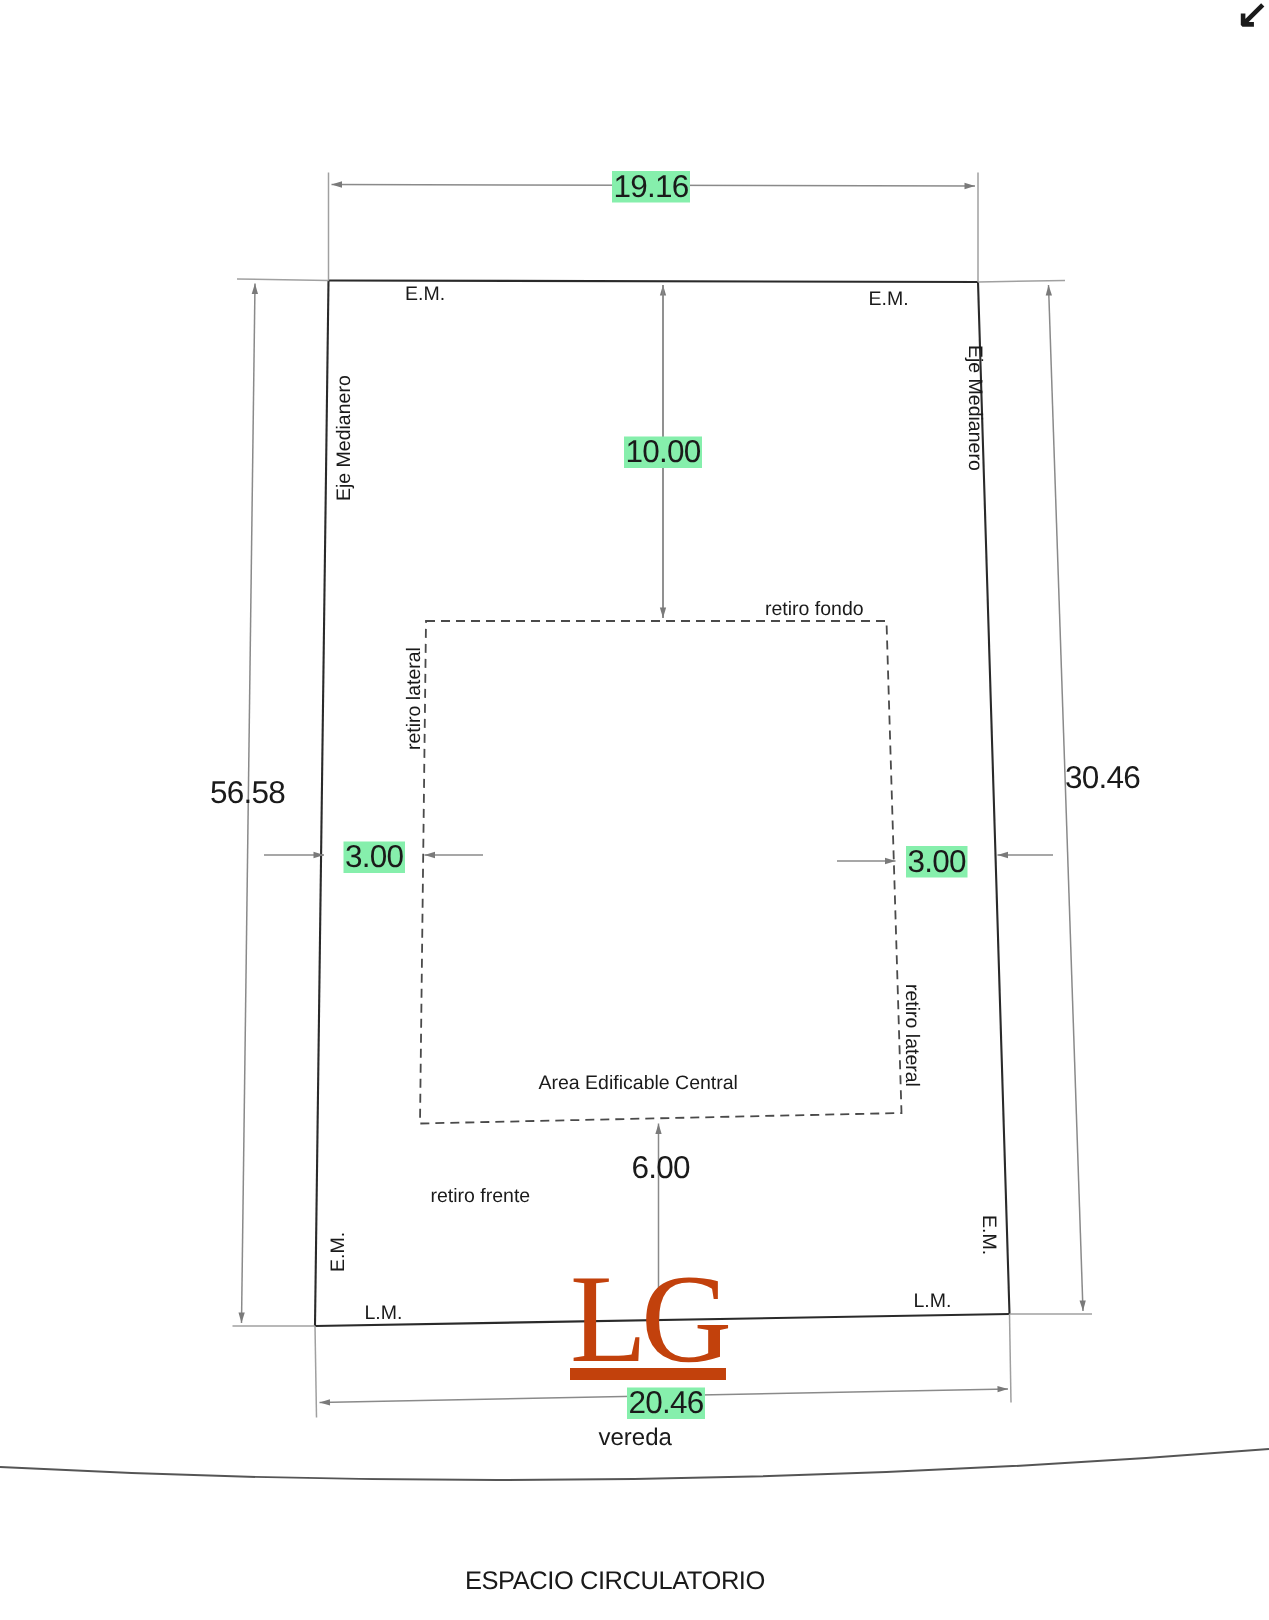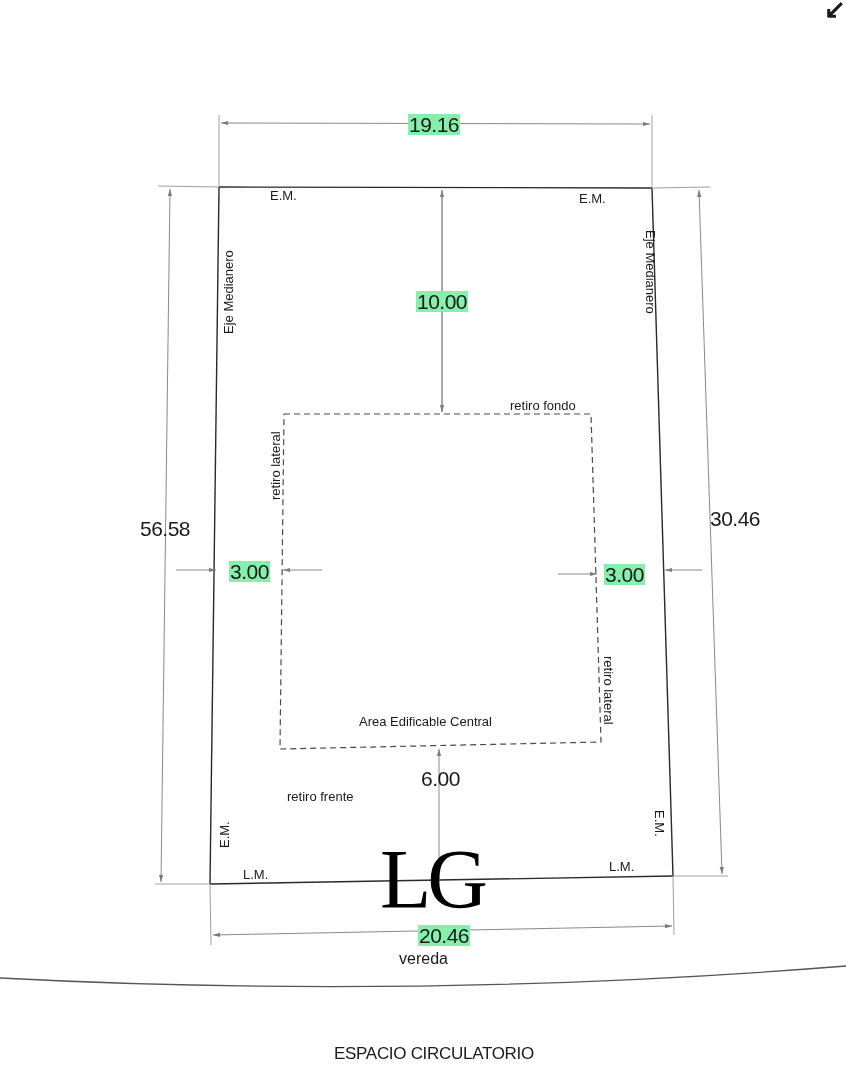--- a/index.html
+++ b/index.html
@@ -5,22 +5,22 @@
     html, body { margin: 0; padding: 0; background: #ffffff; }
     body { width: 846px; height: 1080px; position: relative; overflow: hidden;
            font-family: "Liberation Sans", sans-serif; color: #1a1a1a; }
     svg { position: absolute; left: 0; top: 0; }
     .lbl { position: absolute; white-space: nowrap; font-family: "Liberation Sans", sans-serif; color: #1a1a1a; line-height: 1; }
     .dim { font-size: 21px; letter-spacing: -0.5px; background: #86efac; padding: 0 1px; }
     .small { font-size: 13px; }
     .note { font-size: 13px; }
     .vert-up { transform-origin: left top; transform: rotate(-90deg); }
     .vert-down { transform-origin: left top; transform: rotate(90deg); }
-    .watermark { font-family: "Liberation Serif", "DejaVu Serif", serif; font-size: 84px; color: #000000; letter-spacing: -4px; }
-    .street { font-size: 17px; letter-spacing: -0.3px; margin-left: 24px; }
+    .watermark { font-family: "Liberation Serif", "DejaVu Serif", serif; font-size: 84px; color: #c2410c; letter-spacing: -4px; text-decoration: underline; }
+    .street { font-size: 17px; letter-spacing: -0.3px; }
     .north { font-size: 26px; font-weight: bold; }
   </style>
 </head>
 <body>
 
 <svg width="846" height="1080" viewBox="0 0 846 1080">
   <defs>
     <marker id="arr" viewBox="0 0 10 10" refX="10" refY="5" markerWidth="14" markerHeight="7" orient="auto-start-reverse" markerUnits="userSpaceOnUse">
       <path d="M0,2 L10,5 L0,8 Z" fill="#7a7a7a"></path>
     </marker>

